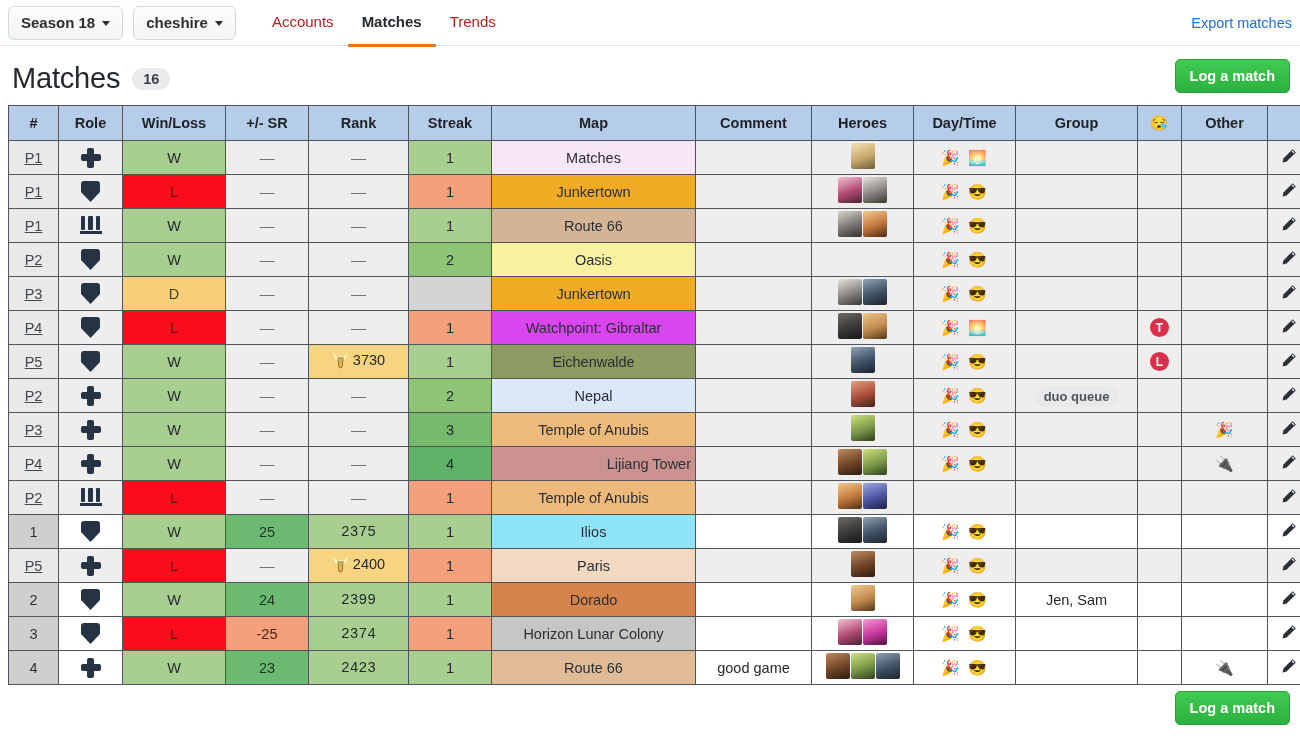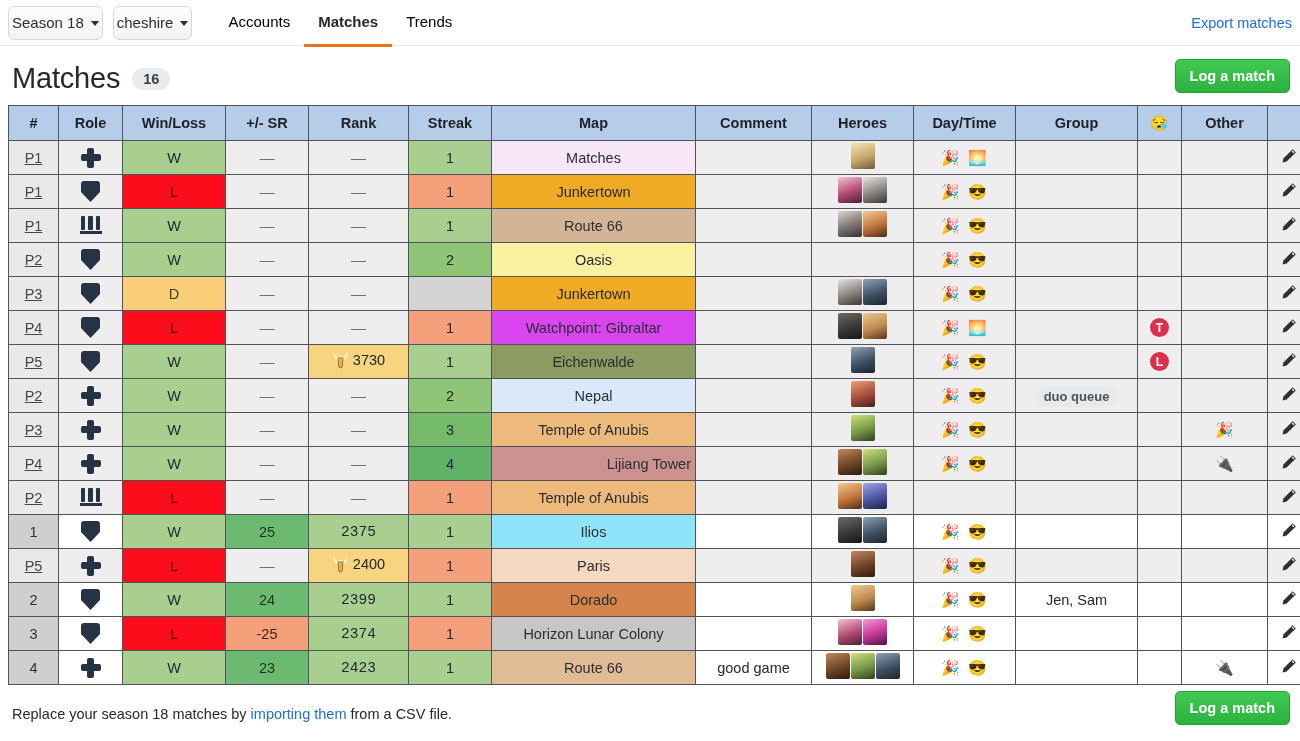--- a/index.html
+++ b/index.html
@@ -14,37 +14,37 @@
 
   
   .topbar {
     display: flex; align-items: center;
     height: 46px; padding: 0 10px 0 8px;
     border-bottom: 1px solid #e4e6e8;
     position: relative;
   }
   .pill {
     display: inline-flex; align-items: center; gap: 7px;
-    height: 34px; padding: 0 3px;
+    height: 34px; padding: 0 12px;
     border: 1px solid #d5d8da; border-radius: 6px;
     background: linear-gradient(180deg,#fdfdfd,#f2f3f4);
-    font-size: 15px; font-weight: normal; color: #2b2f33;
+    font-size: 15px; font-weight: bold; color: #2b2f33;
     cursor: pointer; white-space: nowrap;
   }
   .pill + .pill { margin-left: 10px; }
   .caret {
     width: 0; height: 0; margin-top: 2px;
     border-left: 4.5px solid transparent;
     border-right: 4.5px solid transparent;
     border-top: 5.5px solid #2b2f33;
   }
   .navtabs { display: flex; align-items: stretch; height: 46px; margin-left: 22px; }
   .navtab {
     display: flex; align-items: center; padding: 0 14px;
-    font-size: 15px; color: #000000; cursor: pointer;
+    font-size: 15px; color: #b91c1c; cursor: pointer;
     border-bottom: 3px solid transparent; margin-bottom: -1px;
   }
   .navtab.active { color: #24292e; font-weight: bold; border-bottom-color: #e8741c; }
   .export {
     position: absolute; right: 8px; top: 50%; transform: translateY(-50%);
     font-size: 14.5px; color: #1f6fd6; cursor: pointer;
   }
 
   
   .titlerow {
@@ -626,17 +626,14 @@
           <td><span><svg class="pencil" viewBox="0 0 16 16" aria-hidden="true">
                 <path fill="#2b3036" d="M11.6 1.2 14.8 4.4 5.6 13.6 1.6 14.4 2.4 10.4z"></path>
                 <path fill="#ffffff" d="M11.6 2.6 13.4 4.4 12.5 5.3 10.7 3.5z"></path>
               </svg></span></td>
         </tr>
       </tbody>
   </table>
 </div>
 
 <div class="footer">
-  <div class="foot-text">
-    <span>Replace your season 18 matches by </span><span class="foot-link">importing them</span><span> from a CSV file.</span>
-  </div>
   <div class="btn-green-foot">Log a match</div>
 </div>
 
 </body></html>

